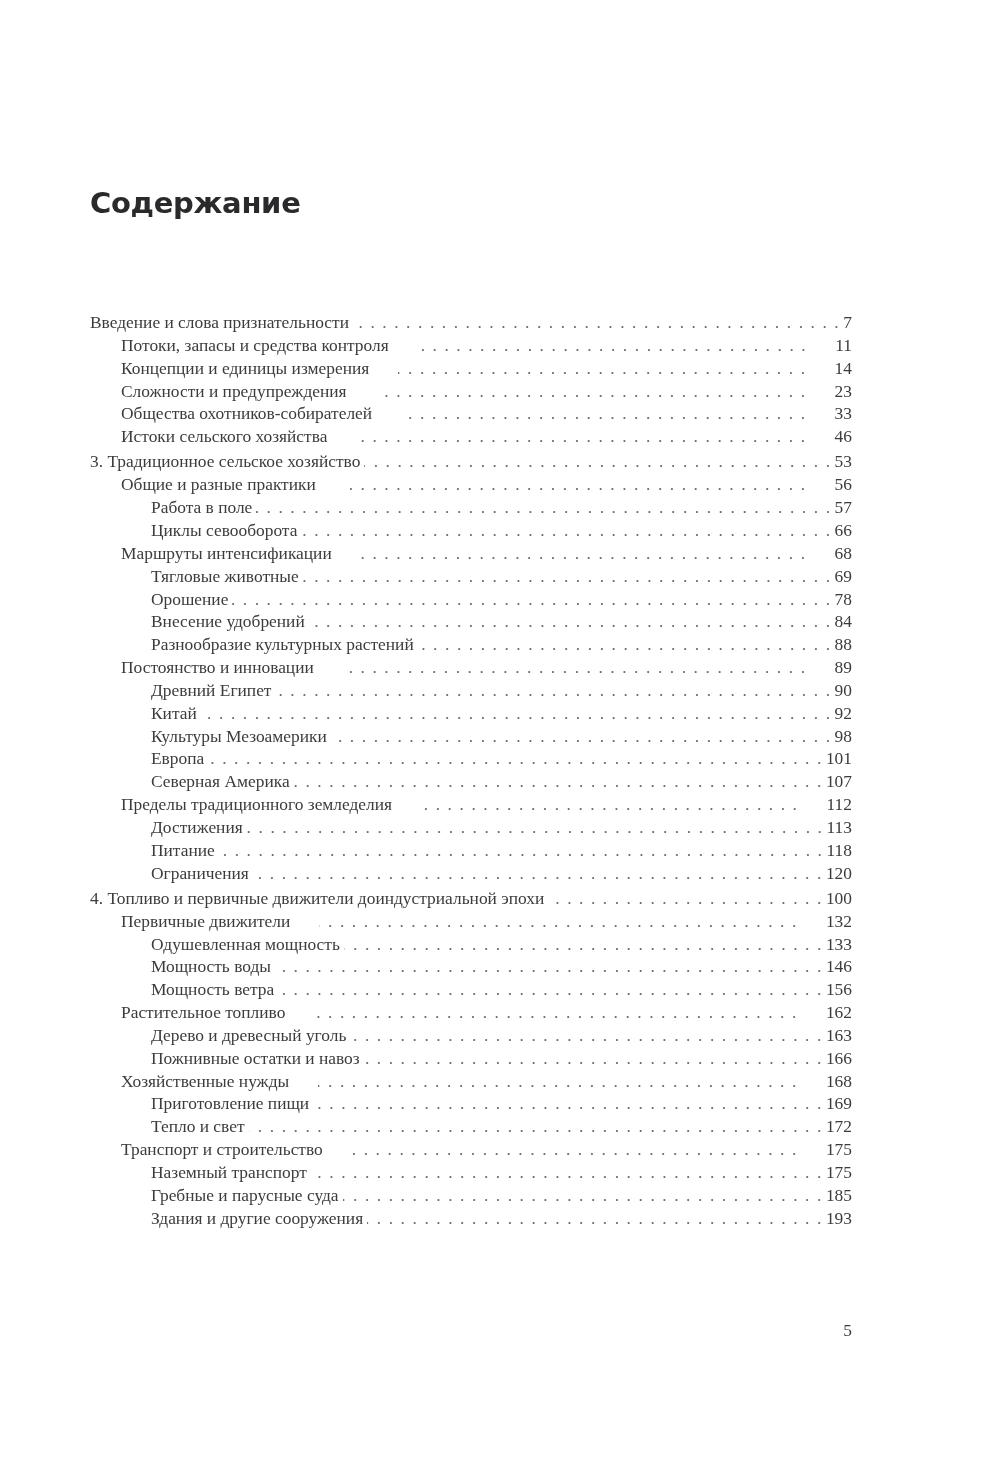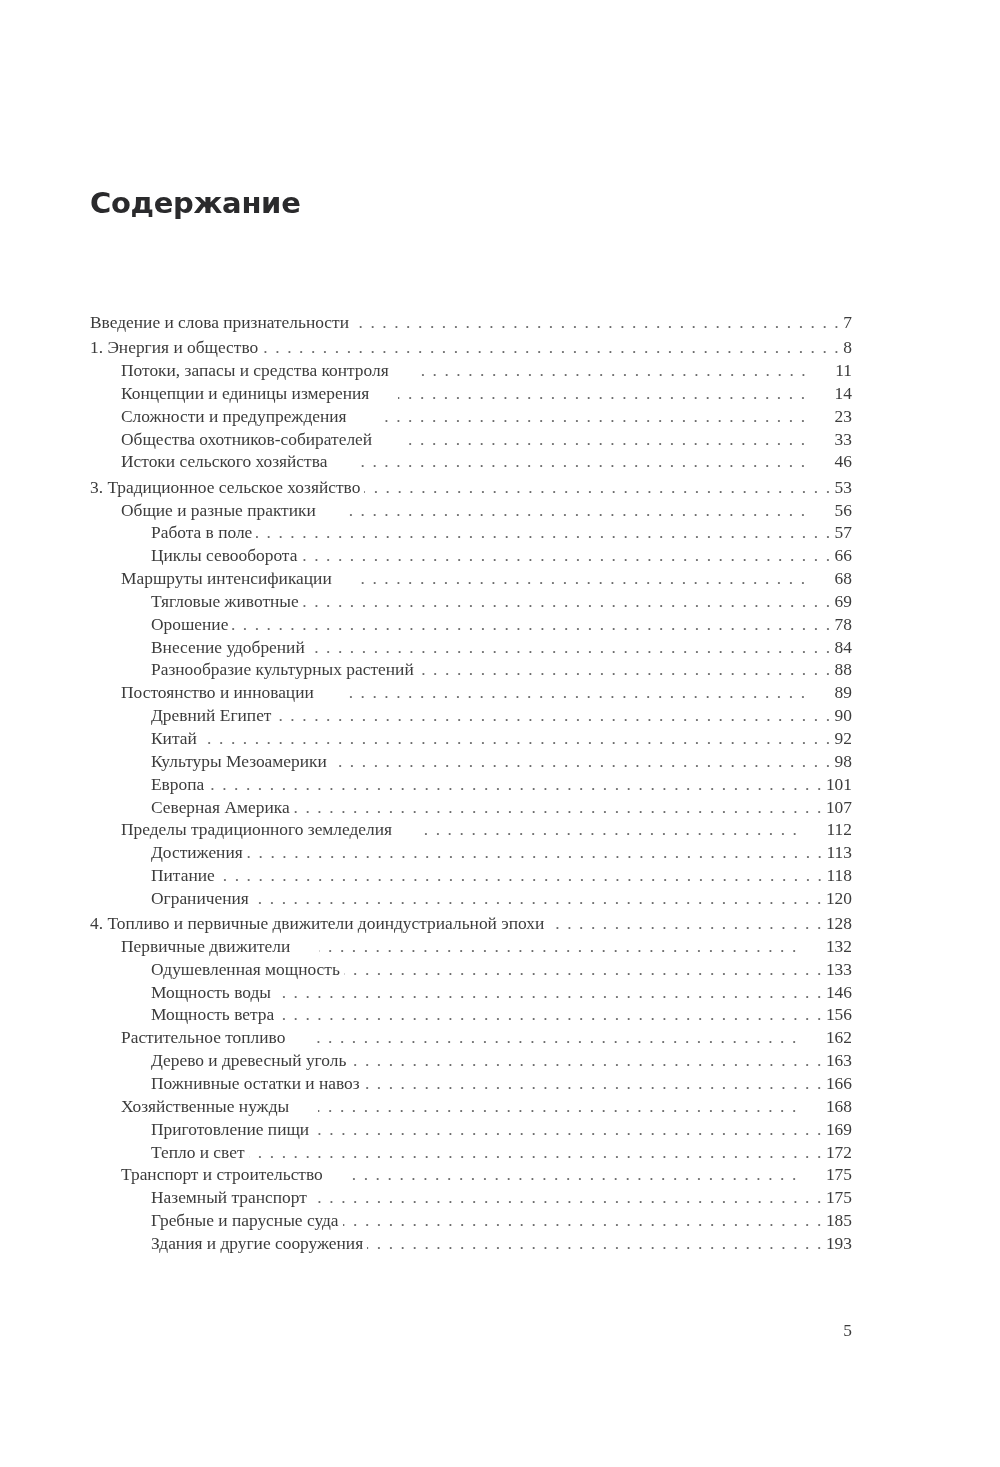--- a/index.html
+++ b/index.html
@@ -86,25 +86,20 @@
 <body>
 
 <h1 class="page-title">Содержание</h1>
 
 <div class="toc" id="toc">
     <div class="toc-row level-0 chapter first">
       <span class="toc-title">Введение и слова признательности</span>
       <span class="toc-leader"></span>
       <span class="toc-page">7</span>
     </div>
-    <div class="toc-row level-0 chapter">
-      <span class="toc-title">1. Энергия и общество</span>
-      <span class="toc-leader"></span>
-      <span class="toc-page">8</span>
-    </div>
     <div class="toc-row level-1">
       <span class="toc-title">Потоки, запасы и средства контроля</span>
       <span class="toc-leader"></span>
       <span class="toc-page">11</span>
     </div>
     <div class="toc-row level-1">
       <span class="toc-title">Концепции и единицы измерения</span>
       <span class="toc-leader"></span>
       <span class="toc-page">14</span>
     </div>
@@ -214,21 +209,21 @@
       <span class="toc-page">118</span>
     </div>
     <div class="toc-row level-2">
       <span class="toc-title">Ограничения</span>
       <span class="toc-leader"></span>
       <span class="toc-page">120</span>
     </div>
     <div class="toc-row level-0 chapter">
       <span class="toc-title">4. Топливо и первичные движители доиндустриальной эпохи</span>
       <span class="toc-leader"></span>
-      <span class="toc-page">128</span>
+      <span class="toc-page">100</span>
     </div>
     <div class="toc-row level-1">
       <span class="toc-title">Первичные движители</span>
       <span class="toc-leader"></span>
       <span class="toc-page">132</span>
     </div>
     <div class="toc-row level-2">
       <span class="toc-title">Одушевленная мощность</span>
       <span class="toc-leader"></span>
       <span class="toc-page">133</span>

